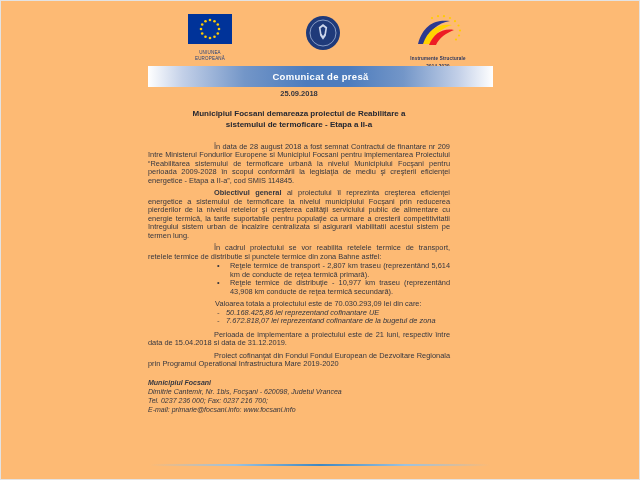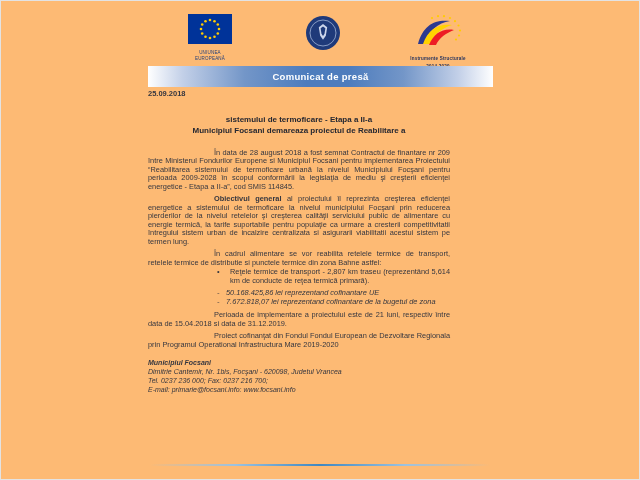--- a/index.html
+++ b/index.html
@@ -15,21 +15,21 @@
   .logo-label.bold{font-weight:bold;color:#1d2e5e;}
 
   
   .banner{position:absolute;left:148px;top:66px;width:345px;height:21px;
     background:linear-gradient(90deg,#ffffff 0%,#c3d0e8 10%,#7396c8 28%,#4d7cbd 46%,#4d7cbd 58%,#7396c8 74%,#c3d0e8 90%,#ffffff 100%);
     text-align:center;}
   .banner span{display:inline-block;color:#ffffff;font-weight:bold;font-size:9.5px;line-height:21px;letter-spacing:.3px;}
 
   
   .content{position:absolute;left:148px;top:90px;width:302px;font-size:7.4px;line-height:8.5px;text-align:justify;}
-  .date{text-align:left;font-weight:bold;font-size:7.5px;margin-bottom:15px;}
+  .date{text-align:center;font-weight:bold;font-size:7.5px;margin-bottom:9px;}
   .doc-title{text-align:center;font-weight:bold;font-size:8px;line-height:11px;margin-bottom:13px;color:#262831;}
   .content p{margin:0 0 4px 0;text-indent:66px;}
   ul.bullets{list-style:none;margin:0 0 4px 0;padding:0 0 0 82px;}
   ul.bullets li{position:relative;text-align:justify;}
   ul.bullets li::before{content:"\2022";position:absolute;left:-13px;}
   .value-block{margin:0 0 5px 67px;}
   .value-block p{margin:0;text-indent:0;}
   .dash-item{position:relative;padding-left:11px;text-align:justify;font-style:italic;}
   .dash-item::before{content:"-";position:absolute;left:2px;}
 
@@ -97,35 +97,37 @@
   </div>
 
   <div class="banner">
     <span>Comunicat de presă</span>
   </div>
 
   <div class="content">
     <div class="date">25.09.2018</div>
 
     <div class="doc-title">
+      <div>Municipiul Focsani demareaza proiectul de Reabilitare a</div>
       <div>sistemului de termoficare - Etapa a II-a</div>
-      <div>Municipiul Focsani demareaza proiectul de Reabilitare a</div>
     </div>
 
     <p>În data de 28 august 2018 a fost semnat Contractul de finantare nr 209 între Ministerul Fondurilor Europene si Municipiul Focsani pentru implementarea Proiectului “Reabilitarea sistemului de termoficare urbană la nivelul Municipiului Focşani pentru perioada 2009-2028 în scopul conformării la legislaţia de mediu şi creşterii eficienţei energetice - Etapa a II-a”, cod SMIS 114845.</p>
 
     <p><b>Obiectivul general</b><span> al proiectului îl reprezinta creşterea eficienţei energetice a sistemului de termoficare la nivelul municipiului Focşani prin reducerea pierderilor de la nivelul retelelor  şi creşterea calităţii serviciului public de alimentare cu energie termică, la tarife suportabile pentru populaţie ca urmare a cresterii competitivitatii întregului sistem urban de incalzire centralizata si asigurarii viabilitatii acestui sistem pe termen lung.</span></p>
 
-    <p style="margin-bottom:1px">În cadrul alimentare se vor reabilita retelele termice de transport, retelele termice de distributie si punctele termice din zona Bahne astfel:</p>
+    <p style="margin-bottom:1px">În cadrul proiectului se vor reabilita retelele termice de transport, retelele termice de distributie si punctele termice din zona Bahne astfel:</p>
 
     <ul class="bullets">
       <li>Reţele termice de transport - 2,807 km traseu (reprezentând 5,614 km de conducte de reţea termică primară).</li>
+      <li>Reţele termice de distribuţie - 10,977 km traseu (reprezentând 43,908 km conducte de reţea termică secundară).</li>
     </ul>
 
     <div class="value-block">
+      <p>Valoarea totala a proiectului este de 70.030.293,09 lei din care:</p>
       <div class="dash-item">50.168.425,86 lei reprezentand cofinantare UE</div>
       <div class="dash-item">7.672.818,07 lei reprezentand cofinantare de la bugetul de zona</div>
     </div>
 
     <p>Perioada de implementare a proiectului este de 21 luni, respectiv între data de 15.04.2018 si data de 31.12.2019.</p>
 
     <p>Proiect cofinanţat din Fondul Fondul European de Dezvoltare Regionala prin Programul Operational Infrastructura Mare 2019-2020</p>
 
     <div class="footer">
       <div class="line1">Municipiul Focsani</div>

